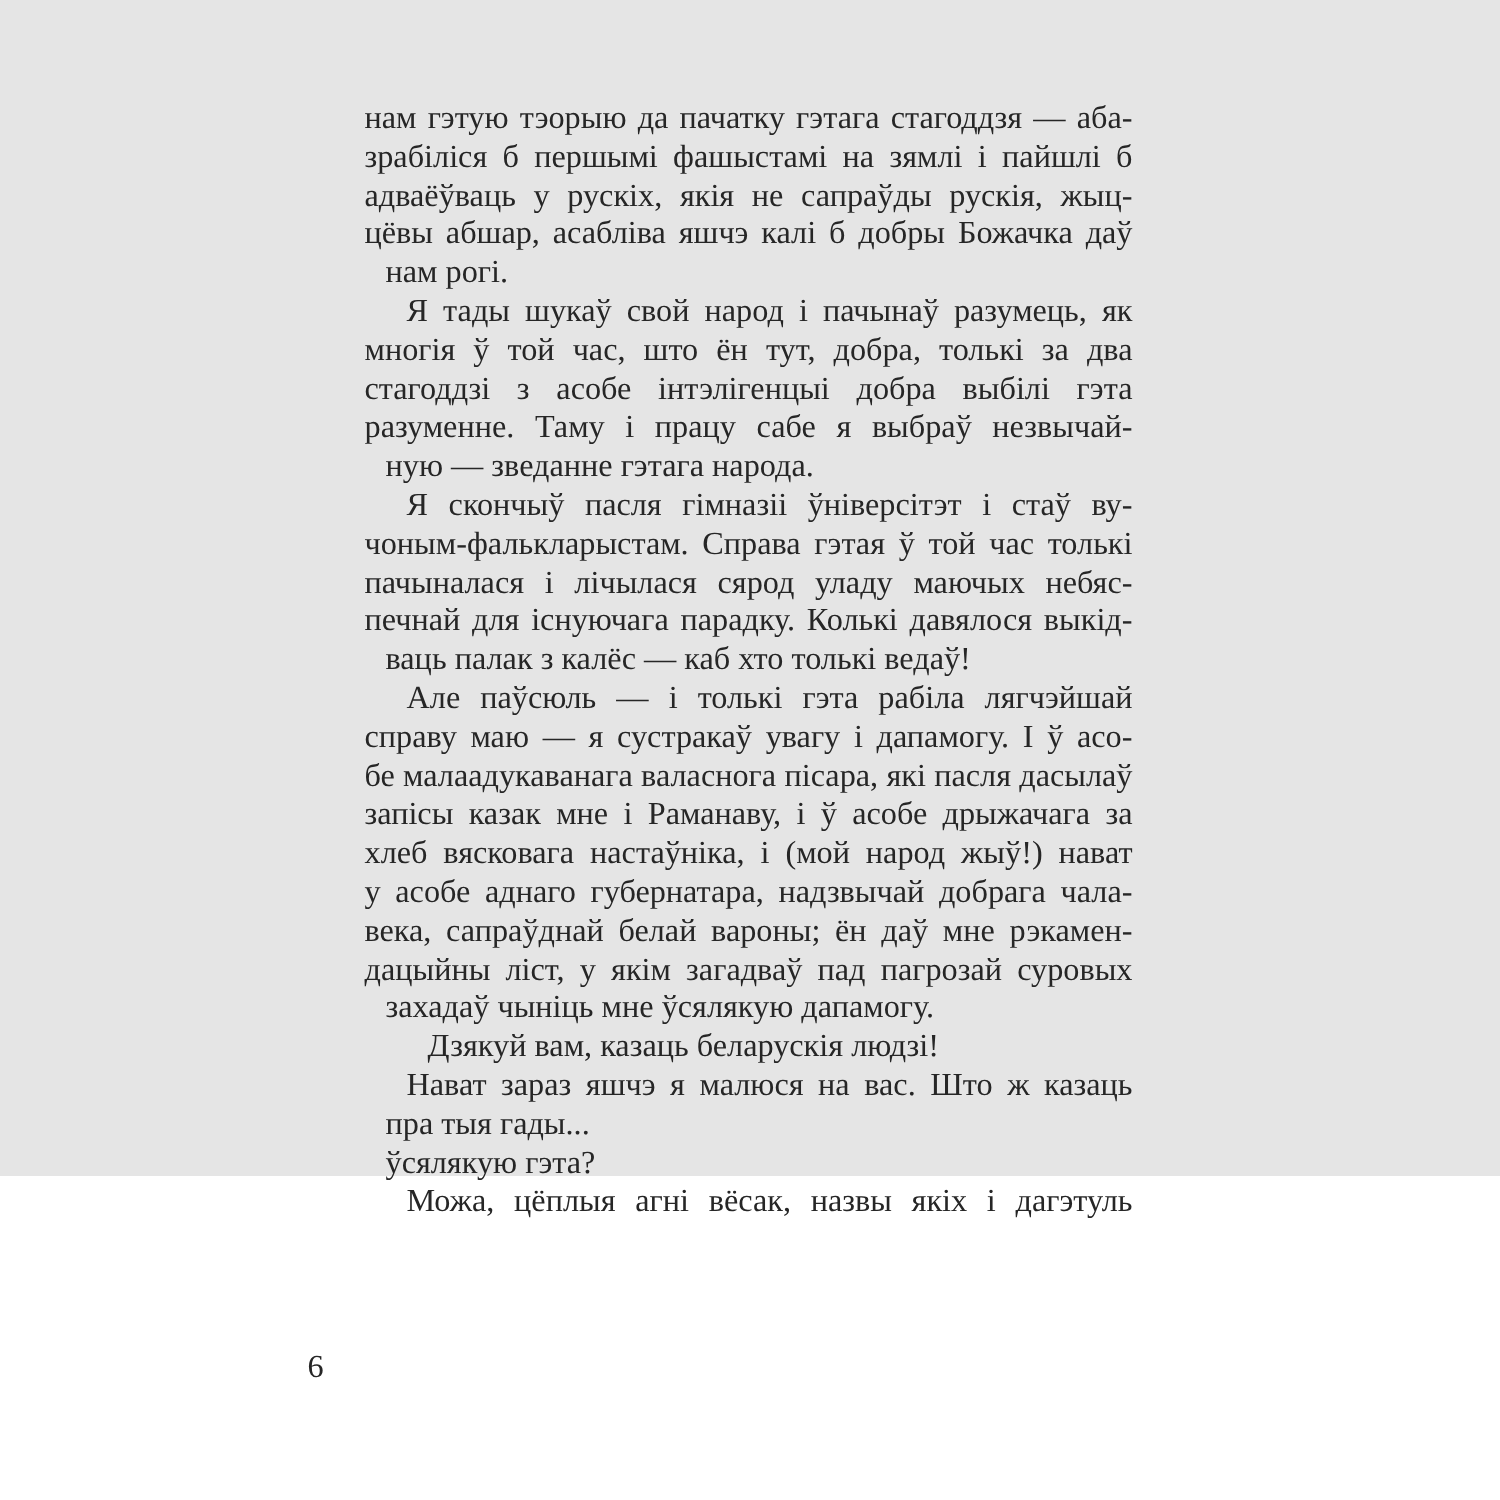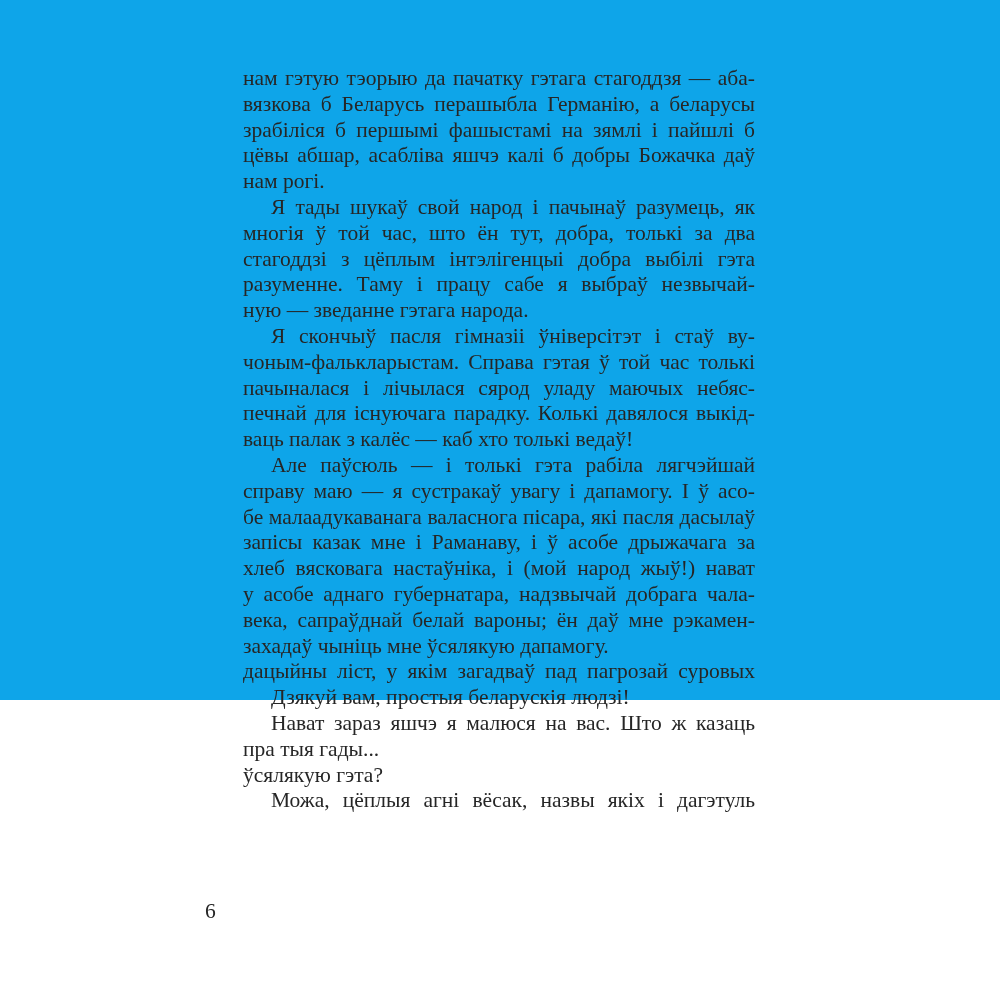--- a/index.html
+++ b/index.html
@@ -9,22 +9,22 @@
     }
     body {
       width: 1000px;
       height: 1000px;
       position: relative;
       overflow: hidden;
     }
     .page {
       position: absolute;
       left: 0; top: 0;
-      width: 1000px; height: 700px;
-      background: #0ea5e9;
+      width: 1000px; height: 784px;
+      background: #e5e5e5;
       text-decoration: underline;
     }
     .text-block {
       position: absolute;
       left: 243px;
       top: 66px;
       width: 512px;
       font-family: "Liberation Serif", "DejaVu Serif", serif;
       font-size: 21.5px;
       line-height: 25.8px;
@@ -32,62 +32,63 @@
     }
     .line {
       display: block;
       white-space: nowrap;
       text-align: justify;
       text-align-last: justify;
       height: 25.8px;
     }
     .line.last {
       text-align-last: left;
+      margin-left: 14px;
     }
     .line.indent {
       padding-left: 28px;
     }
     .page-number {
       position: absolute;
       left: 205px;
       top: 899px;
       font-family: "Liberation Serif", "DejaVu Serif", serif;
       font-size: 21.5px;
       color: #262626;
     }
   </style>
 </head>
 <body>
 
 <div class="page">
   <div class="text-block" id="text-block">
       <span class="line">нам гэтую тэорыю да пачатку гэтага стагоддзя — аба-</span>
-      <span class="line">вязкова б Беларусь перашыбла Германію, а беларусы</span>
       <span class="line">зрабіліся б першымі фашыстамі на зямлі і пайшлі б</span>
+      <span class="line">адваёўваць у рускіх, якія не сапраўды рускія, жыц-</span>
       <span class="line">цёвы абшар, асабліва яшчэ калі б добры Божачка даў</span>
       <span class="line last">нам рогі.</span>
       <span class="line indent">Я тады шукаў свой народ і пачынаў разумець, як</span>
       <span class="line">многія ў той час, што ён тут, добра, толькі за два</span>
-      <span class="line">стагоддзі з цёплым інтэлігенцыі добра выбілі гэта</span>
+      <span class="line">стагоддзі з асобе інтэлігенцыі добра выбілі гэта</span>
       <span class="line">разуменне. Таму і працу сабе я выбраў незвычай-</span>
       <span class="line last">ную — зведанне гэтага народа.</span>
       <span class="line indent">Я скончыў пасля гімназіі ўніверсітэт і стаў ву-</span>
       <span class="line">чоным-фалькларыстам. Справа гэтая ў той час толькі</span>
       <span class="line">пачыналася і лічылася сярод уладу маючых небяс-</span>
       <span class="line">печнай для існуючага парадку. Колькі давялося выкід-</span>
       <span class="line last">ваць палак з калёс — каб хто толькі ведаў!</span>
       <span class="line indent">Але паўсюль — і толькі гэта рабіла лягчэйшай</span>
       <span class="line">справу маю — я сустракаў увагу і дапамогу. І ў асо-</span>
       <span class="line">бе малаадукаванага валаснога пісара, які пасля дасылаў</span>
       <span class="line">запісы казак мне і Раманаву, і ў асобе дрыжачага за</span>
       <span class="line">хлеб вясковага настаўніка, і (мой народ жыў!) нават</span>
       <span class="line">у асобе аднаго губернатара, надзвычай добрага чала-</span>
       <span class="line">века, сапраўднай белай вароны; ён даў мне рэкамен-</span>
+      <span class="line">дацыйны ліст, у якім загадваў пад пагрозай суровых</span>
       <span class="line last">захадаў чыніць мне ўсялякую дапамогу.</span>
-      <span class="line">дацыйны ліст, у якім загадваў пад пагрозай суровых</span>
-      <span class="line indent last">Дзякуй вам, простыя беларускія людзі!</span>
+      <span class="line indent last">Дзякуй вам, казаць беларускія людзі!</span>
       <span class="line indent">Нават зараз яшчэ я малюся на вас. Што ж казаць</span>
       <span class="line last">пра тыя гады...</span>
       <span class="line last">ўсялякую гэта?</span>
       <span class="line indent">Можа, цёплыя агні вёсак, назвы якіх і дагэтуль</span>
     </div>
   <div class="page-number">6</div>
 </div>
 
 </body></html>

